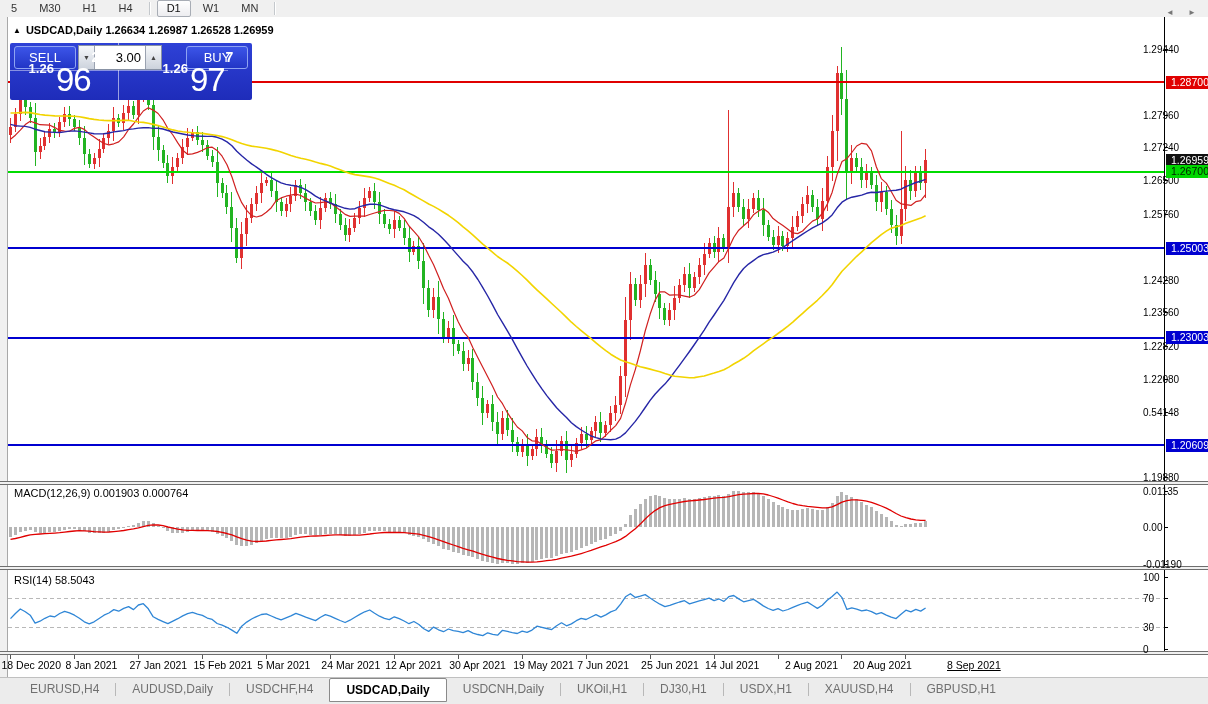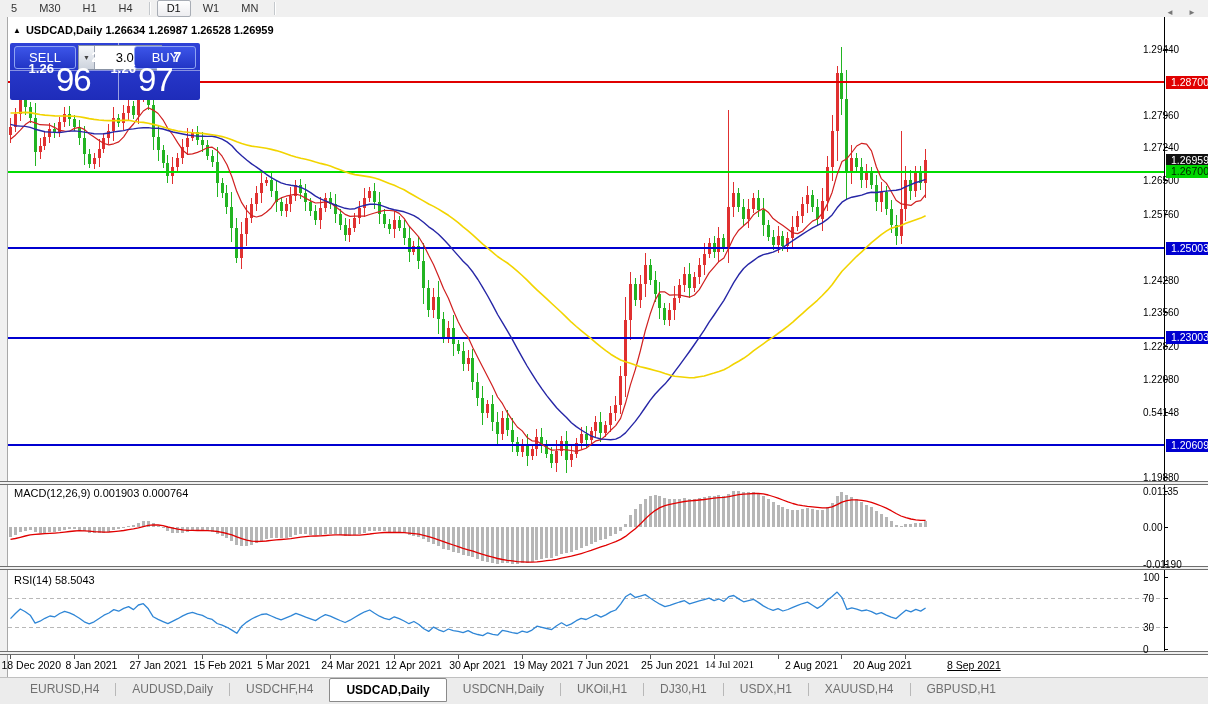--- a/index.html
+++ b/index.html
@@ -14,21 +14,21 @@
   .tf-sep{width:1px;height:13px;background:#c4c8cc;margin:0 5px;border-right:1px solid #fff;}
   
   #chart-panel{position:absolute;left:0;top:17px;width:1208px;height:660px;background:#fff;}
   #left-frame{position:absolute;left:0;top:17px;width:7px;height:660px;background:#f0f0f0;
     border-right:1px solid #a8a8a8;}
   #chart-svg{position:absolute;left:0;top:17px;}
   
   #chart-header{position:absolute;left:13px;top:24px;font-size:11px;font-weight:bold;color:#000;display:flex;align-items:center;}
   #chart-header .tri{font-size:8px;margin-right:5px;}
   
-  #trade-panel{position:absolute;left:10px;top:43px;width:190px;height:57px;
+  #trade-panel{position:absolute;left:10px;top:43px;width:242px;height:57px;
     background:linear-gradient(#2e41d6,#1e2cba);border-radius:2px;}
   #trade-panel .vline{position:absolute;left:108px;top:0;width:1px;height:57px;background:rgba(255,255,255,.55);}
   #trade-panel .hline{position:absolute;left:0;top:27px;width:218px;height:1px;background:rgba(255,255,255,.45);}
   .tp-btn{position:absolute;top:3px;width:60px;height:21px;line-height:21px;text-align:center;
     color:#fff;font-size:13px;border:1px solid #8ea3f2;border-radius:3px;
     background:linear-gradient(#3c55e8,#2235c6);}
   #sell-btn{left:4px;} #buy-btn{right:4px;}
   #vol-spin{position:absolute;left:68px;top:2px;width:82px;height:23px;background:#fff;
     border:1px solid #8892a4;display:flex;}
   .spin-btn{width:15px;height:100%;background:linear-gradient(#f6f8fa,#ccd2dc);
@@ -776,16 +776,16 @@
 <div class="date-label" style="left: 65.46px;">8 Jan 2021</div>
 <div class="date-label" style="left: 129.42px;">27 Jan 2021</div>
 <div class="date-label" style="left: 193.38px;">15 Feb 2021</div>
 <div class="date-label" style="left: 257.34px;">5 Mar 2021</div>
 <div class="date-label" style="left: 321.3px;">24 Mar 2021</div>
 <div class="date-label" style="left: 385.26px;">12 Apr 2021</div>
 <div class="date-label" style="left: 449.22px;">30 Apr 2021</div>
 <div class="date-label" style="left: 513.18px;">19 May 2021</div>
 <div class="date-label" style="left: 577.14px;">7 Jun 2021</div>
 <div class="date-label" style="left: 641.1px;">25 Jun 2021</div>
-<div class="date-label" style="left: 705.06px; font-family: Liberation Serif, serif;">14 Jul 2021</div>
+<div class="date-label" style="left: 705.06px;">14 Jul 2021</div>
 <div class="date-label" style="left: 785px;">2 Aug 2021</div>
 <div class="date-label" style="left: 832.98px; margin-left: 20px;">20 Aug 2021</div>
 <div class="date-label" style="left: 947px; text-decoration: underline;">8 Sep 2021</div>
 
 </body></html>

